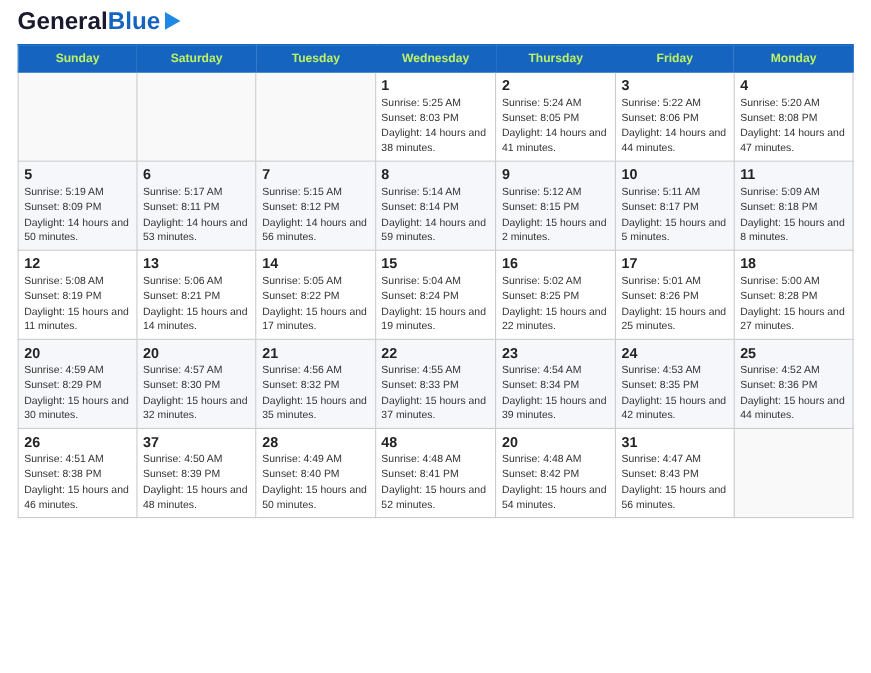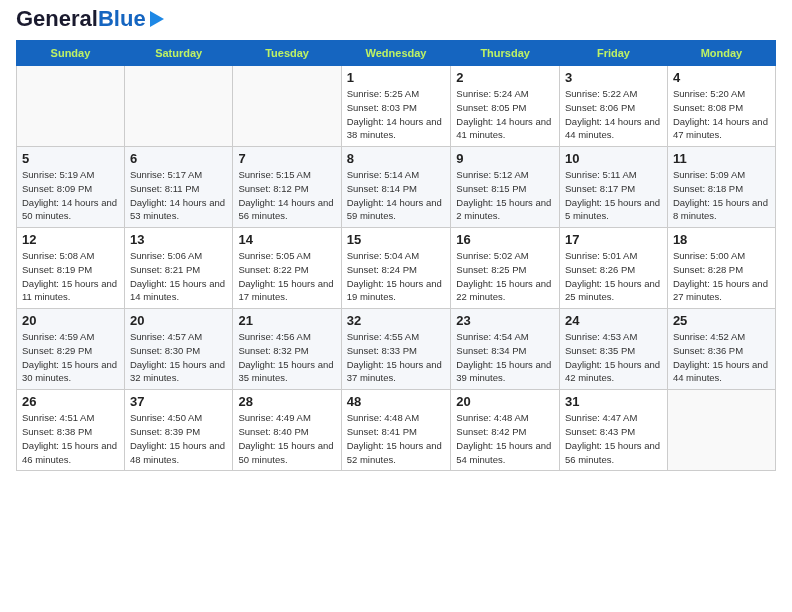--- a/index.html
+++ b/index.html
@@ -221,21 +221,21 @@
           </td>
           <td>
             <span class="day-num">20</span>
             <div class="day-info">Sunrise: 4:57 AM<br>Sunset: 8:30 PM<br>Daylight: 15 hours and 32 minutes.</div>
           </td>
           <td>
             <span class="day-num">21</span>
             <div class="day-info">Sunrise: 4:56 AM<br>Sunset: 8:32 PM<br>Daylight: 15 hours and 35 minutes.</div>
           </td>
           <td>
-            <span class="day-num">32</span>
+            <span class="day-num">22</span>
             <div class="day-info">Sunrise: 4:55 AM<br>Sunset: 8:33 PM<br>Daylight: 15 hours and 37 minutes.</div>
           </td>
           <td>
             <span class="day-num">23</span>
             <div class="day-info">Sunrise: 4:54 AM<br>Sunset: 8:34 PM<br>Daylight: 15 hours and 39 minutes.</div>
           </td>
           <td>
             <span class="day-num">24</span>
             <div class="day-info">Sunrise: 4:53 AM<br>Sunset: 8:35 PM<br>Daylight: 15 hours and 42 minutes.</div>
           </td>

